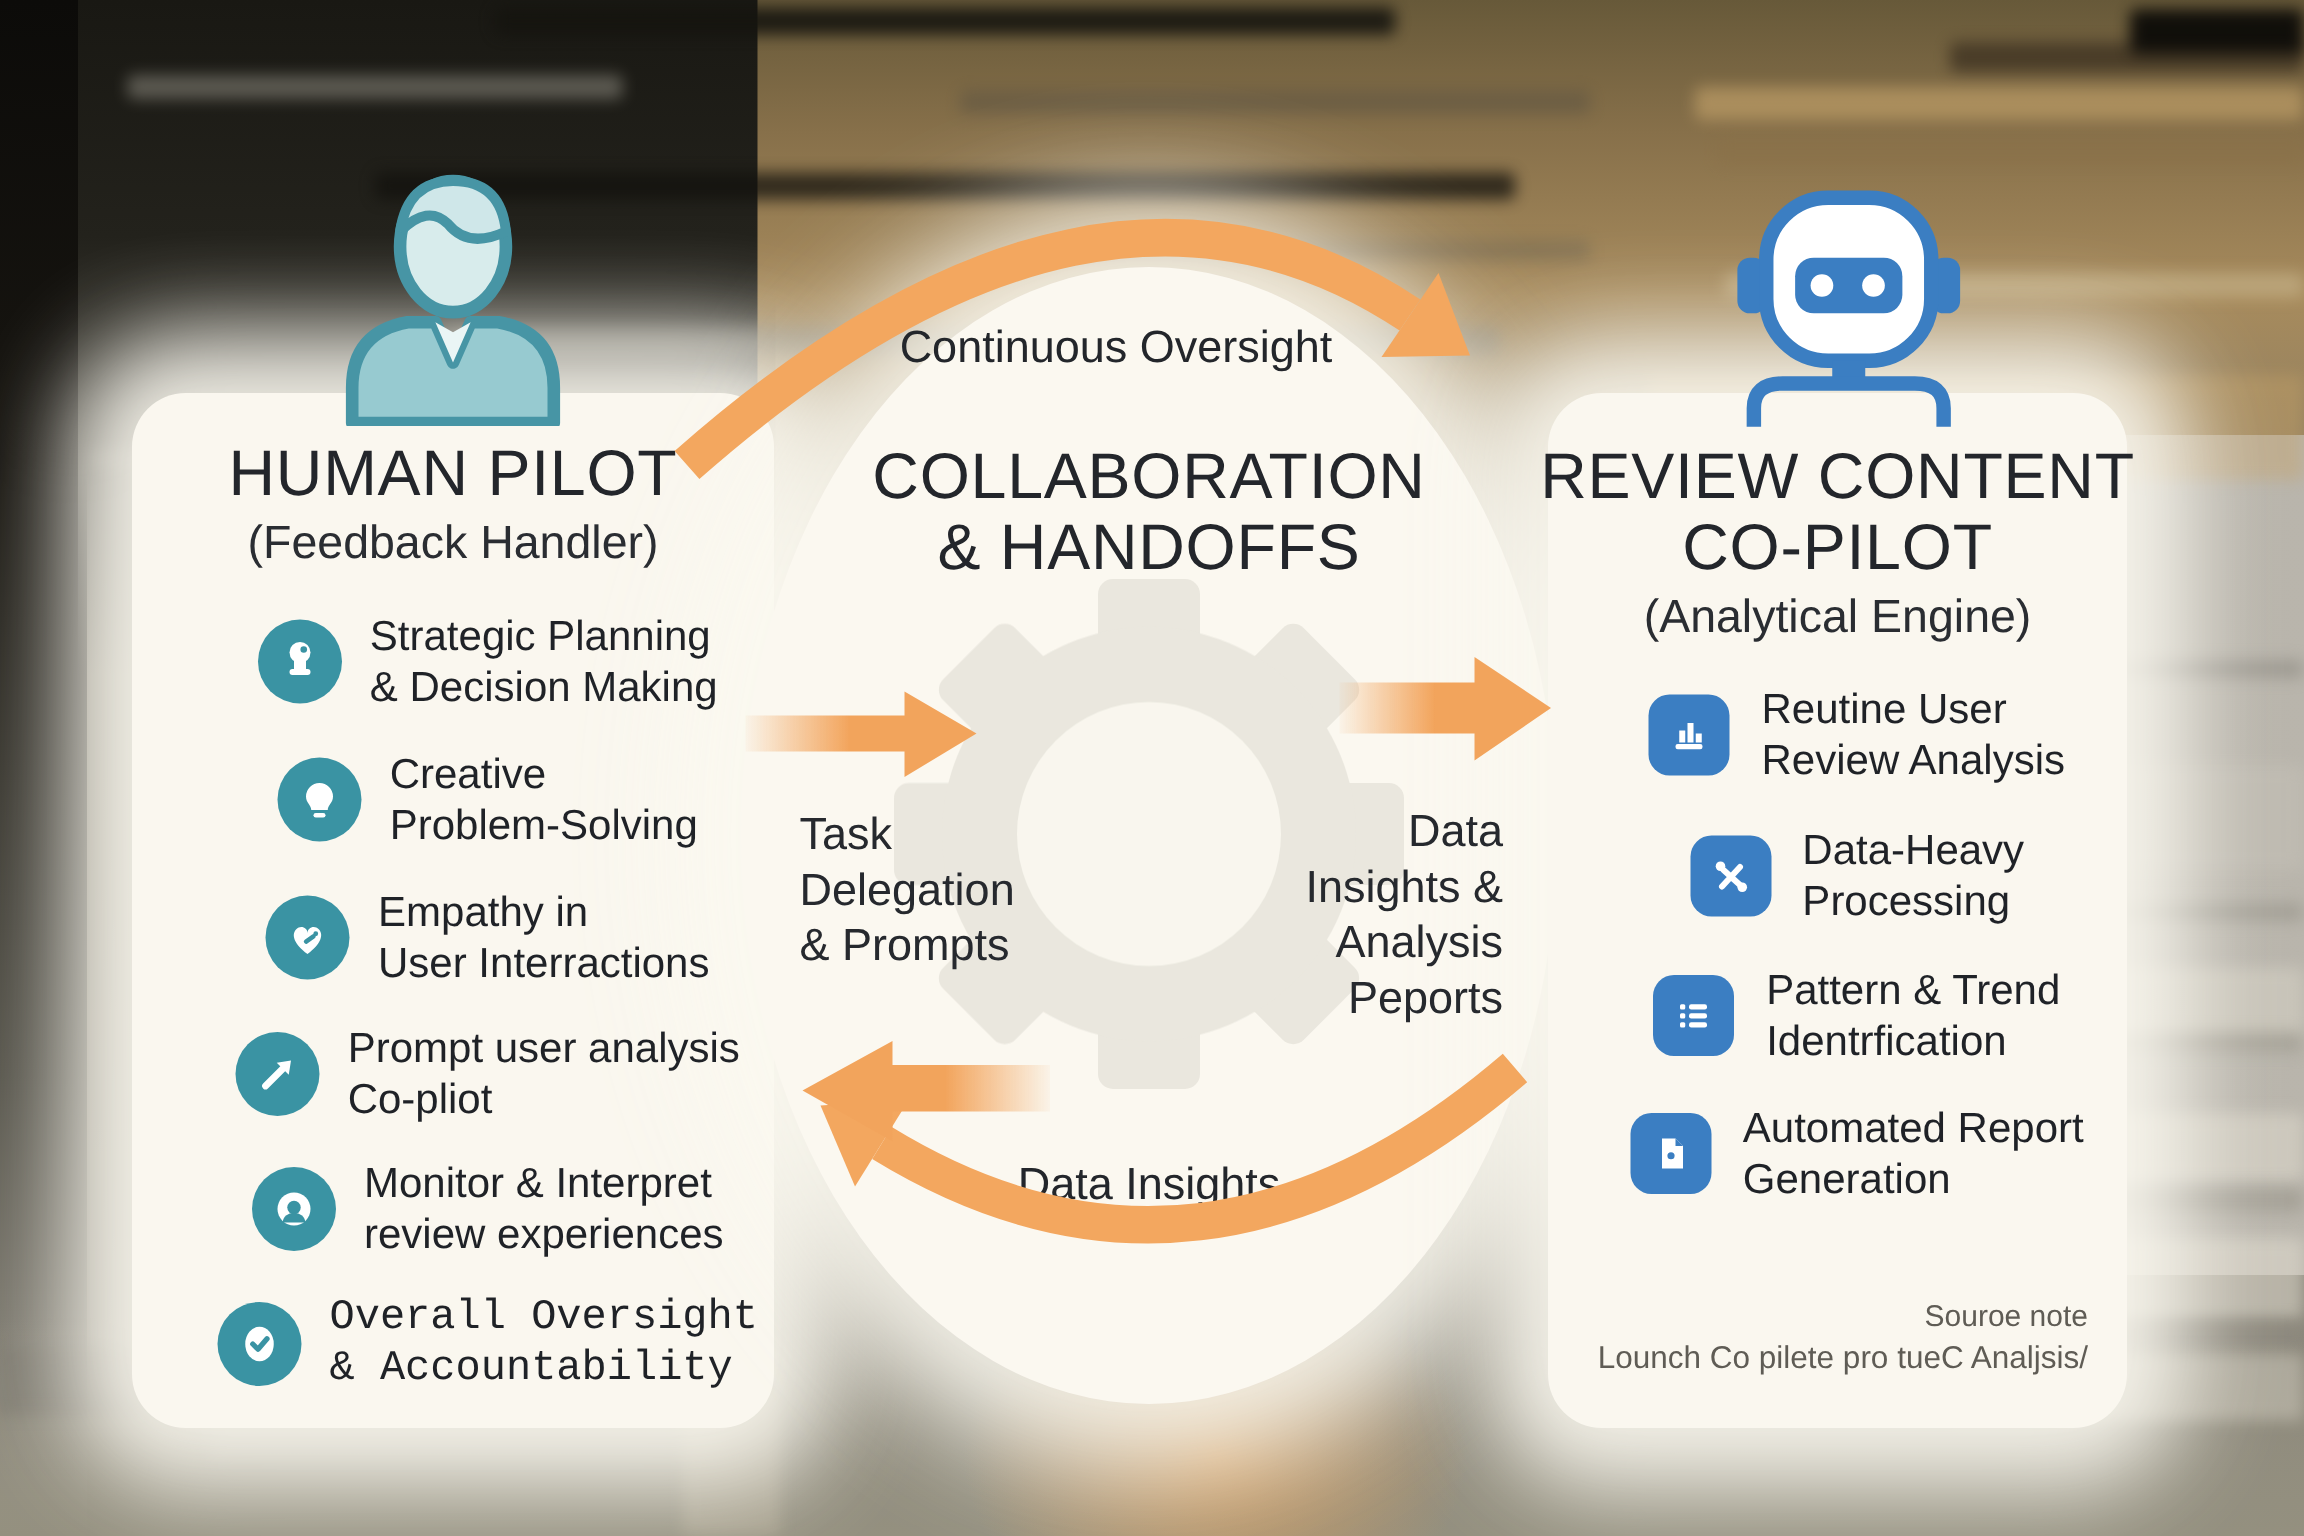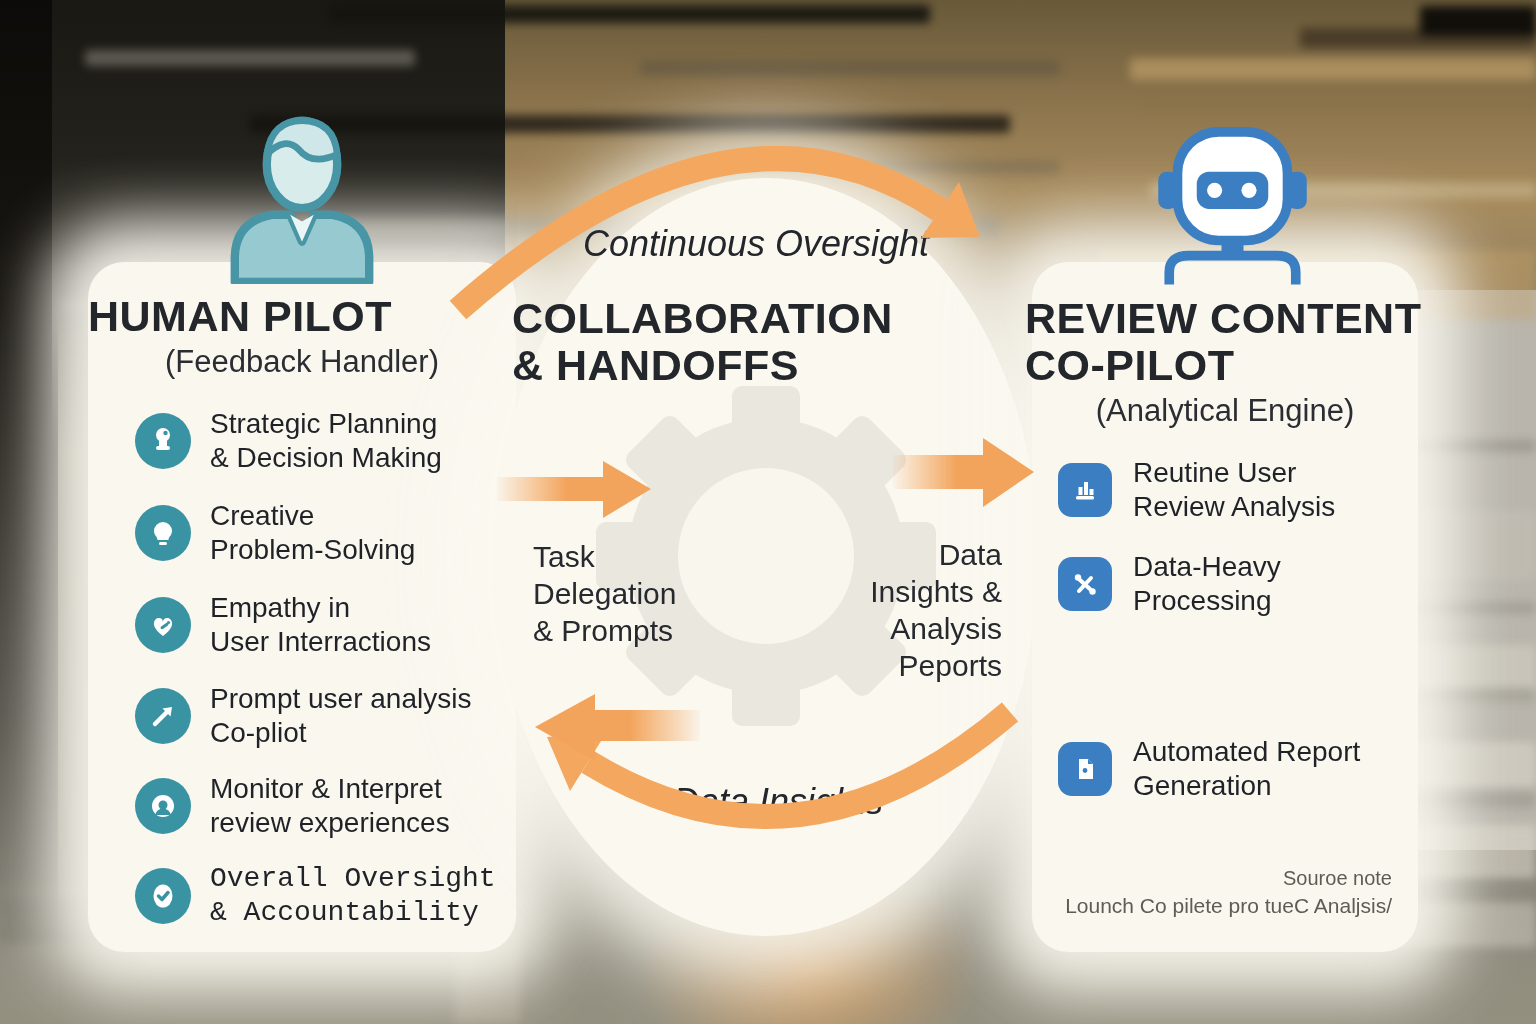--- a/index.html
+++ b/index.html
@@ -15,34 +15,34 @@
   #panel-left{left:88px;top:262px;width:428px;height:690px;border-radius:36px;
               box-shadow:0 0 60px 42px rgba(250,247,239,.93);}
   #panel-right{left:1032px;top:262px;width:386px;height:690px;border-radius:36px;
                box-shadow:0 0 60px 42px rgba(250,247,239,.93);}
   #panel-center{left:494px;top:178px;width:544px;height:758px;border-radius:50%;
                 background:#fbf8f0;box-shadow:0 0 70px 48px rgba(251,248,240,.9);}
   
   #gear-layer,#arrow-layer{position:absolute;left:0;top:0;pointer-events:none;}
   #content{position:absolute;left:0;top:0;width:1536px;height:1024px;}
   
-  .h1{position:absolute;margin:0;font-weight:700;font-size:43px;line-height:47px;
-      color:#23262b;text-align:left;white-space:pre-line;letter-spacing:.5px;}
+  .h1{position:absolute;margin:0;font-weight:400;font-size:43px;line-height:47px;
+      color:#23262b;text-align:center;white-space:pre-line;letter-spacing:.5px;}
   .sub{position:absolute;margin:0;font-weight:400;font-size:31px;line-height:36px;
        color:#2a2d32;text-align:center;}
-  .item{position:absolute;display:flex;align-items:center;}
+  .item{position:absolute;display:flex;align-items:center;justify-content:center;}
   .itext{margin:0;font-size:28px;line-height:34px;color:#1f2227;white-space:pre-line;}
   .ticon{flex:none;width:56px;height:56px;border-radius:50%;background:#3a93a3;
          display:flex;align-items:center;justify-content:center;margin-right:19px;}
   .bicon{flex:none;width:54px;height:54px;border-radius:14px;background:#3b7ec2;
          display:flex;align-items:center;justify-content:center;margin-right:21px;}
   .alabel{position:absolute;margin:0;font-size:30px;line-height:37px;color:#26292e;
           white-space:pre-line;}
-  .clabel{position:absolute;margin:16px;font-size:36px;line-height:36px;color:#23262b;
-          text-align:center;font-style:italic;}
+  .clabel{position:absolute;margin:4px;font-size:30px;line-height:36px;color:#23262b;
+          text-align:center;}
   .srcnote{position:absolute;margin:0;color:#5f5c55;text-align:right;}
 </style>
 </head>
 <body>
 
 <div id="stage">
 
   <div>
     <div class="bg-block" style="left:0;top:0;width:58px;height:1024px;
                 background:linear-gradient(180deg,#0c0b09 0%,#181611 30%,#56544b 70%,#9a968b 100%);"></div>
@@ -237,20 +237,34 @@
         <svg width="32" height="32" viewBox="0 0 32 32">
           <path d="M11 12 L22 22 M22 10 L10 23" stroke="#ffffff" stroke-width="4" stroke-linecap="round"></path>
           <circle cx="9" cy="9.5" r="3.2" fill="#ffffff"></circle>
           <circle cx="23.5" cy="23.5" r="3.2" fill="#ffffff"></circle>
         </svg>
       </span>
       <p class="itext">Data-Heavy
 Processing</p>
     </div>
 
+    <div class="item" style="left:1058px;top:643px;width:360px;">
+      <span class="bicon">
+        <svg width="32" height="32" viewBox="0 0 32 32" fill="#ffffff">
+          <rect x="7" y="8.5" width="3.5" height="3.5" rx="1"></rect>
+            <rect x="13" y="8.5" width="12" height="3.5" rx="1.5"></rect>
+          <rect x="7" y="14.5" width="3.5" height="3.5" rx="1"></rect>
+            <rect x="13" y="14.5" width="12" height="3.5" rx="1.5"></rect>
+          <rect x="7" y="20.5" width="3.5" height="3.5" rx="1"></rect>
+            <rect x="13" y="20.5" width="12" height="3.5" rx="1.5"></rect>
+        </svg>
+      </span>
+      <p class="itext">Pattern &amp; Trend
+Identrfication</p>
+    </div>
 
     <div class="item" style="left:1058px;top:735px;width:360px;">
       <span class="bicon">
         <svg width="32" height="32" viewBox="0 0 32 32">
           <path d="M10 6 h9 l5 5 v15 h-14 z" fill="#ffffff"></path>
           <path d="M19 6 v5 h5 z" fill="#3b7ec2"></path>
           <circle cx="16" cy="17.5" r="2.4" fill="#3b7ec2"></circle>
         </svg>
       </span>
       <p class="itext">Automated Report

